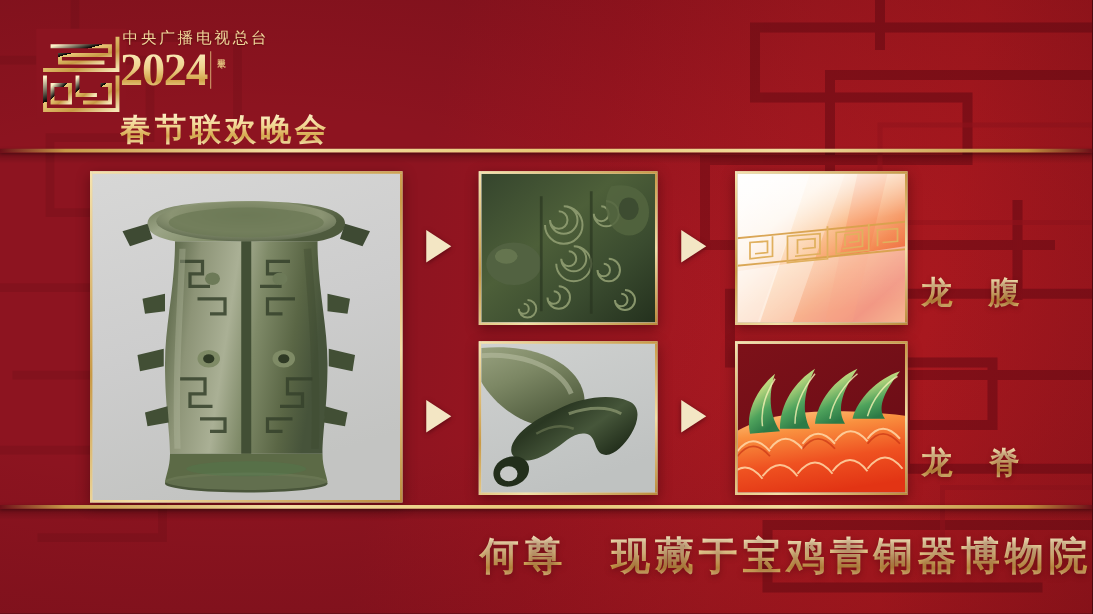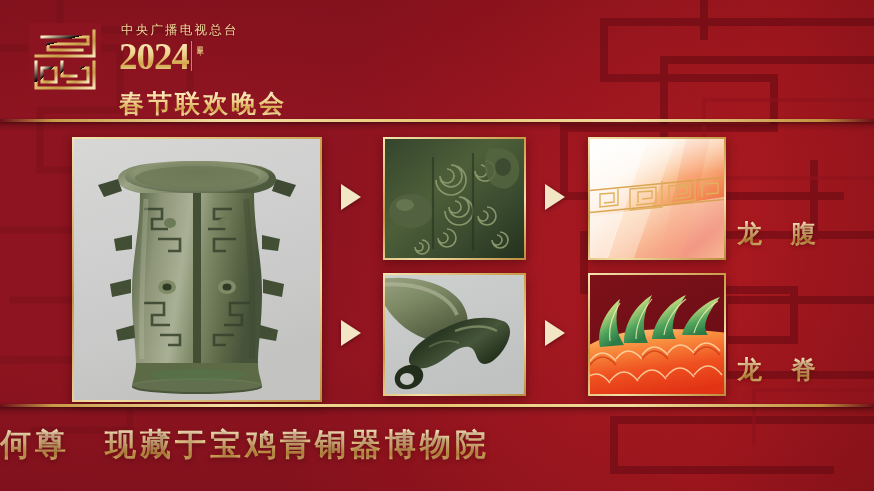--- a/index.html
+++ b/index.html
@@ -56,21 +56,21 @@
   }
   .rule-shadow.top{top:122px;}
   .rule-shadow.bottom{top:407px;}
 
   
   .header{position:absolute;left:0;top:0;width:874px;height:119px;}
   .logo-mark{
     position:absolute;left:28px;top:22px;width:74px;height:74px;
   }
   .logo-mark svg{display:block;width:100%;height:100%;}
-  .logo-text{position:absolute;left:119px;top:24px;width:230px;}
+  .logo-text{position:absolute;left:96px;top:24px;width:230px;}
   .cmg-line{
     font-family:"DejaVu Sans","Liberation Sans",sans-serif;
     font-size:12.5px;letter-spacing:2.2px;
     color:#f0d79a;
     line-height:1;
     margin:0 0 2px 2px;
     white-space:nowrap;
     text-shadow:0 1px 1px rgba(90,10,15,.8);
   }
   .year-row{display:flex;align-items:flex-end;gap:2px;margin-left:0;}
@@ -145,21 +145,21 @@
     color:transparent;-webkit-text-fill-color:transparent;
     text-shadow:0 2px 4px rgba(60,4,10,.35);
     white-space:nowrap;
   }
   #label-belly{left:737px;top:217px;}
   #label-spine{left:737px;top:353px;}
 
   
   .caption{
     position:absolute;left:0;top:424px;width:874px;
-    text-align:left;
+    text-align:right;
     font-family:"DejaVu Sans","Liberation Sans",sans-serif;
     font-size:31px;font-weight:700;letter-spacing:4px;
     background:linear-gradient(180deg,#fdf4d4 0%,#f2d693 44%,#d0a047 72%,#f9ead f 100%);
     background:linear-gradient(180deg,#fdf4d4 0%,#f2d693 44%,#d0a047 72%,#f9eabd 100%);
     -webkit-background-clip:text;background-clip:text;
     color:transparent;-webkit-text-fill-color:transparent;
     text-shadow:0 2px 5px rgba(60,4,10,.40);
     white-space:nowrap;
   }
 </style>

